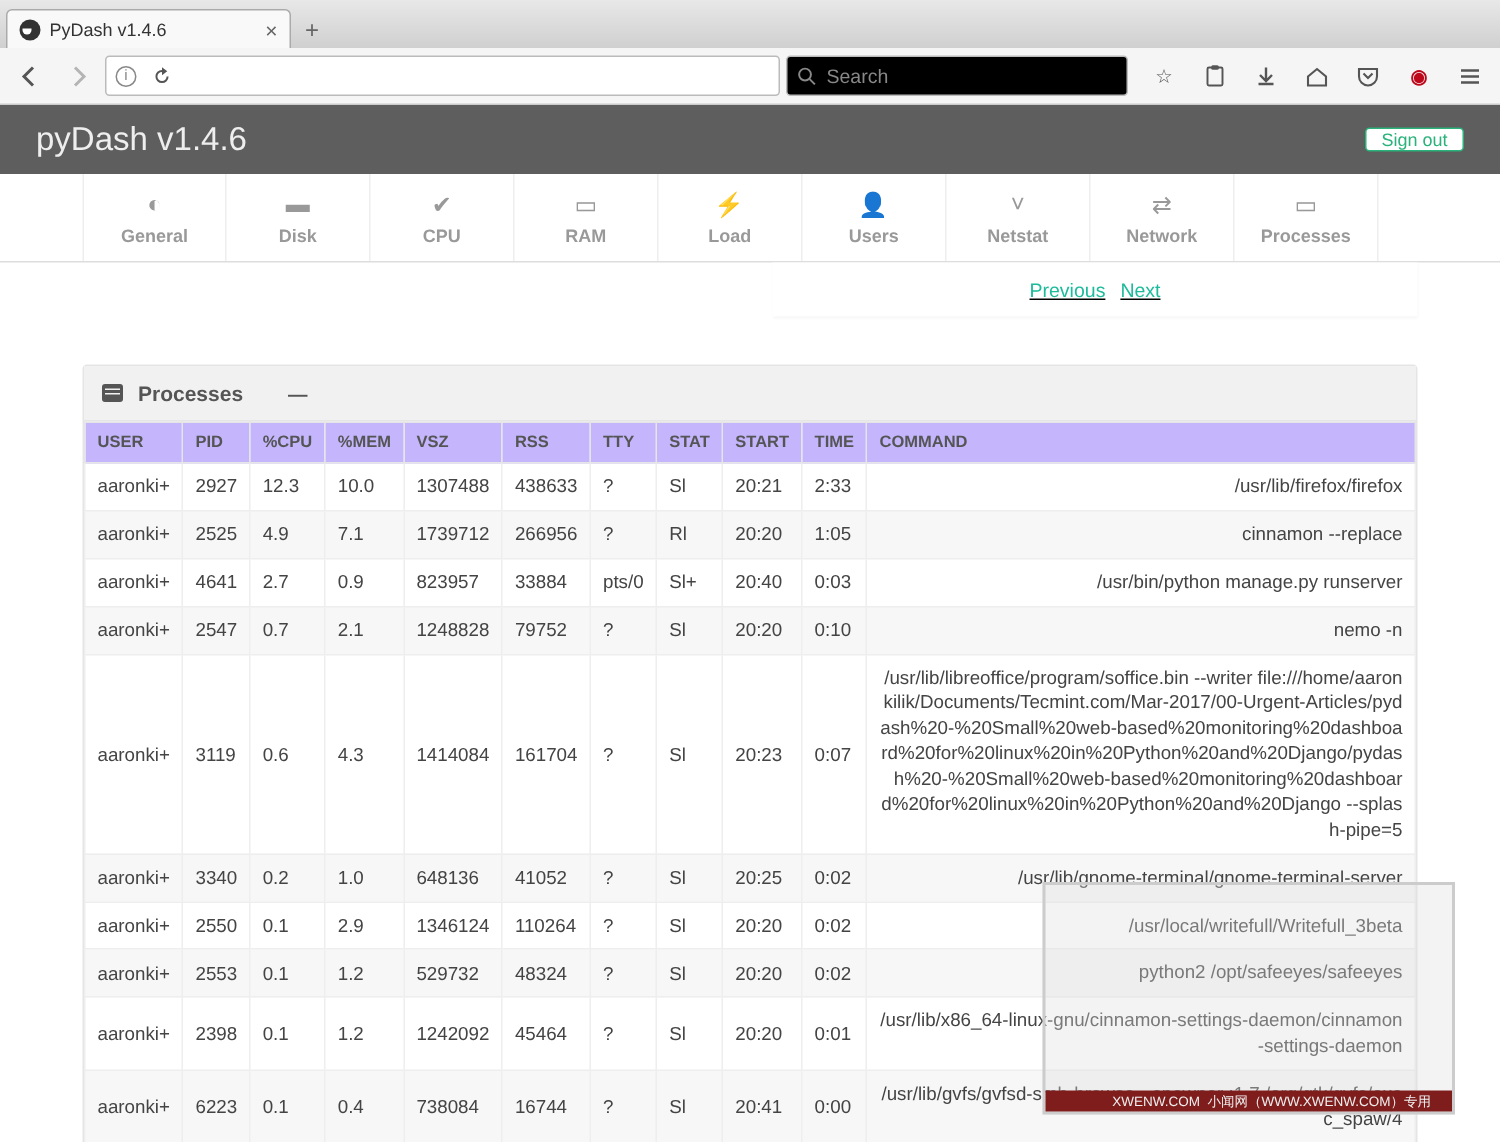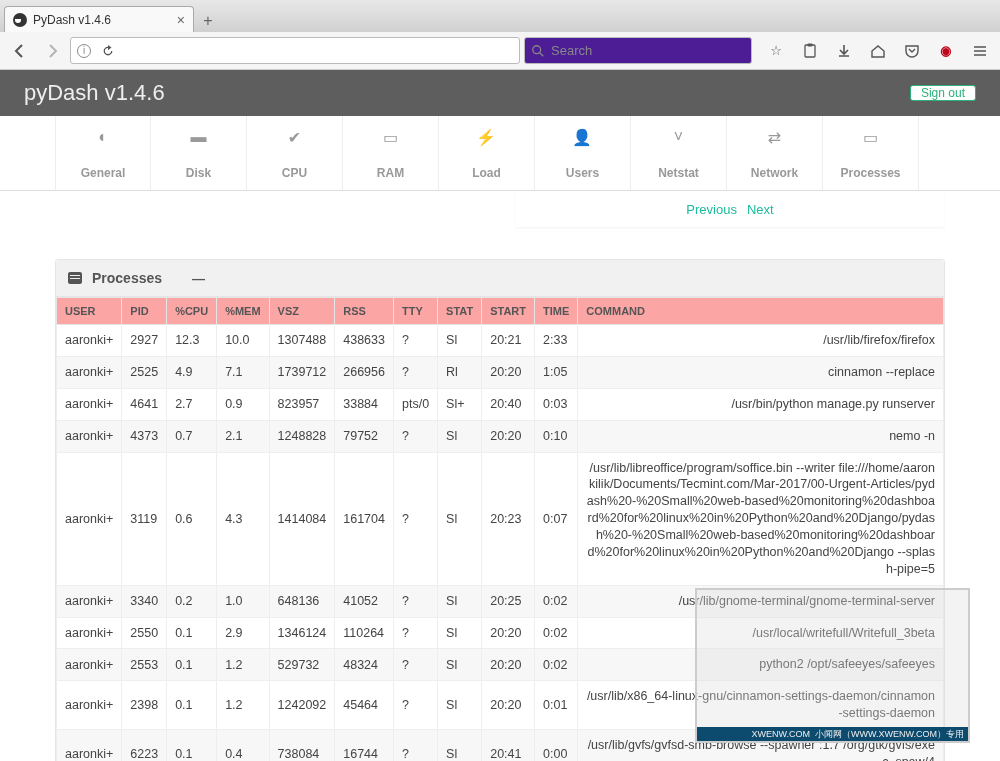--- a/index.html
+++ b/index.html
@@ -14,56 +14,56 @@
   .new-tab { width: 24px; height: 22px; display: flex; align-items: center; justify-content: center; color: #666; font-size: 16px; cursor: pointer; margin-left: 2px; }
 
   .browser-toolbar { height: 38px; background: #f5f5f5; border-bottom: 1px solid #ccc; display: flex; align-items: center; padding: 0 6px; gap: 4px; }
   .tbtn { width: 28px; height: 28px; display: flex; align-items: center; justify-content: center; border-radius: 3px; color: #555; cursor: pointer; }
   .tbtn svg { width: 16px; height: 16px; }
   .url-bar { flex: 0 0 450px; height: 27px; border: 1px solid #bbb; border-radius: 3px; background: #fff; display: flex; align-items: center; padding: 0 6px; gap: 6px; font-size: 13px; color: #555; }
   .url-bar .info { width:14px;height:14px;border:1px solid #888;border-radius:50%;display:flex;align-items:center;justify-content:center;font-size:10px;color:#888;}
   .url-text { flex:1; }
   .url-text .dim { color: #999; }
   .reload-btn { width:22px; display:flex; align-items:center; justify-content:center; color:#555; cursor:pointer; }
-  .search-bar { flex: 1; height: 27px; border: 1px solid #bbb; border-radius: 3px; background: #4c1d95; display: flex; align-items: center; padding: 0 6px; gap: 6px; color: #888; }
+  .search-bar { flex: 1; height: 27px; border: 1px solid #bbb; border-radius: 3px; background: #000000; display: flex; align-items: center; padding: 0 6px; gap: 6px; color: #888; }
   .icon-row { display:flex; gap: 6px; margin-left:6px; }
 
   
   .page-header { background: #5e5e5e; color: #eee; height: 46px; display: flex; align-items: center; padding: 0 24px; font-size: 22px; font-weight: 300; justify-content: space-between;}
   .signout { background: #fff; color: #2ab27b; border: 1px solid #2ab27b; padding: 0 10px; border-radius: 3px; font-size: 12px; cursor:pointer;}
 
   
   .nav { display: flex; background:#fff; border-bottom: 1px solid #ddd; padding: 0 55px; }
   .nav-item { flex: 0 0 auto; width: 96px; text-align: center; padding: 12px 0 10px; color: #999; cursor:pointer; border-right: 1px solid #eee; }
   .nav-item:first-child { border-left: 1px solid #eee; }
   .nav-item .ic { font-size: 16px; height: 18px; display:flex; align-items:center; justify-content:center;}
-  .nav-item .lbl { font-size: 12px; font-weight: bold; margin-top: 20px; }
+  .nav-item .lbl { font-size: 12px; font-weight: bold; margin-top: 4px; }
 
   .floating-pager { position: relative; height: 44px; }
-  .floating-pager .box { position:absolute; right: 55px; top:0; width: 430px; height: 36px; border-top:none; display:flex; align-items:center; justify-content:center; gap:10px; background:#fff; box-shadow: 0 1px 2px rgba(0,0,0,0.05); }
+  .floating-pager .box { position:absolute; right: 55px; top:0; width: 430px; height: 36px; border-top:none; display:flex; align-items:center; justify-content:center; gap:10px; background:#fff; box-shadow: 0 1px 2px rgba(0,0,0,0.05); text-decoration: underline; }
   .floating-pager a { color:#1cbb9b; font-size:13px; cursor:pointer;}
 
   
   .container { padding: 0 55px 30px; }
   .panel { border: 1px solid #e5e5e5; border-radius: 3px; margin-top: 24px; }
   .panel-head { background: #f1f1f1; padding: 10px 12px; display:flex; align-items:center; gap:10px; border-bottom:1px solid #e5e5e5;}
   .panel-head .title { font-size: 14px; font-weight: bold; color:#555; }
   .panel-head .collapse { margin-left: 20px; color:#555; font-weight:bold; cursor:pointer; }
   .panel-head .hicon { width:14px; height:12px; background:#555; border-radius:2px; position:relative;}
   .panel-head .hicon::before { content:""; position:absolute; top:3px; left:2px; right:2px; height:1px; background:#f1f1f1; box-shadow:0 3px 0 #f1f1f1;}
 
   table { width: 100%; border-collapse: collapse; font-size: 12.5px; color:#444; }
-  th { text-align:left; padding: 7px 8px; font-size:11px; font-weight:bold; color:#555; border:1px solid #e5e5e5; background:#fca5a5;}
+  th { text-align:left; padding: 7px 8px; font-size:11px; font-weight:bold; color:#555; border:1px solid #e5e5e5; background:#c4b5fd;}
   td { padding: 7px 8px; border:1px solid #eee; vertical-align: middle; }
   tbody tr:nth-child(even) td { background:#f7f7f7; }
   td.cmd { word-break: break-all; line-height:1.35;text-align:right; }
 
   
   .watermark { position:absolute; right:30px; bottom:18px; width:275px; height:155px; border:2px solid #ccc; background:rgba(220,220,220,0.35); }
-  .watermark .bar { position:absolute; left:0; bottom:0; right:0; height:14px; background:#0c4a6e; font-size:9px; color:#eee; text-align:right; padding:1px 4px;}
+  .watermark .bar { position:absolute; left:0; bottom:0; right:0; height:14px; background:#7f1d1d; font-size:9px; color:#eee; text-align:right; padding:1px 14px;}
 </style>
 </head>
 <body>
 
 <div class="browser-tabs">
   <div class="tab">
     <span class="favicon"></span>
     <span>PyDash v1.4.6</span>
     <span class="close">×</span>
   </div>
@@ -237,21 +237,21 @@
             <td>823957</td>
             <td>33884</td>
             <td>pts/0</td>
             <td>Sl+</td>
             <td>20:40</td>
             <td>0:03</td>
             <td class="cmd">/usr/bin/python manage.py runserver</td>
           </tr>
           <tr>
             <td>aaronki+</td>
-            <td>4373</td>
+            <td>2547</td>
             <td>0.7</td>
             <td>2.1</td>
             <td>1248828</td>
             <td>79752</td>
             <td>?</td>
             <td>Sl</td>
             <td>20:20</td>
             <td>0:10</td>
             <td class="cmd">nemo -n</td>
           </tr>

